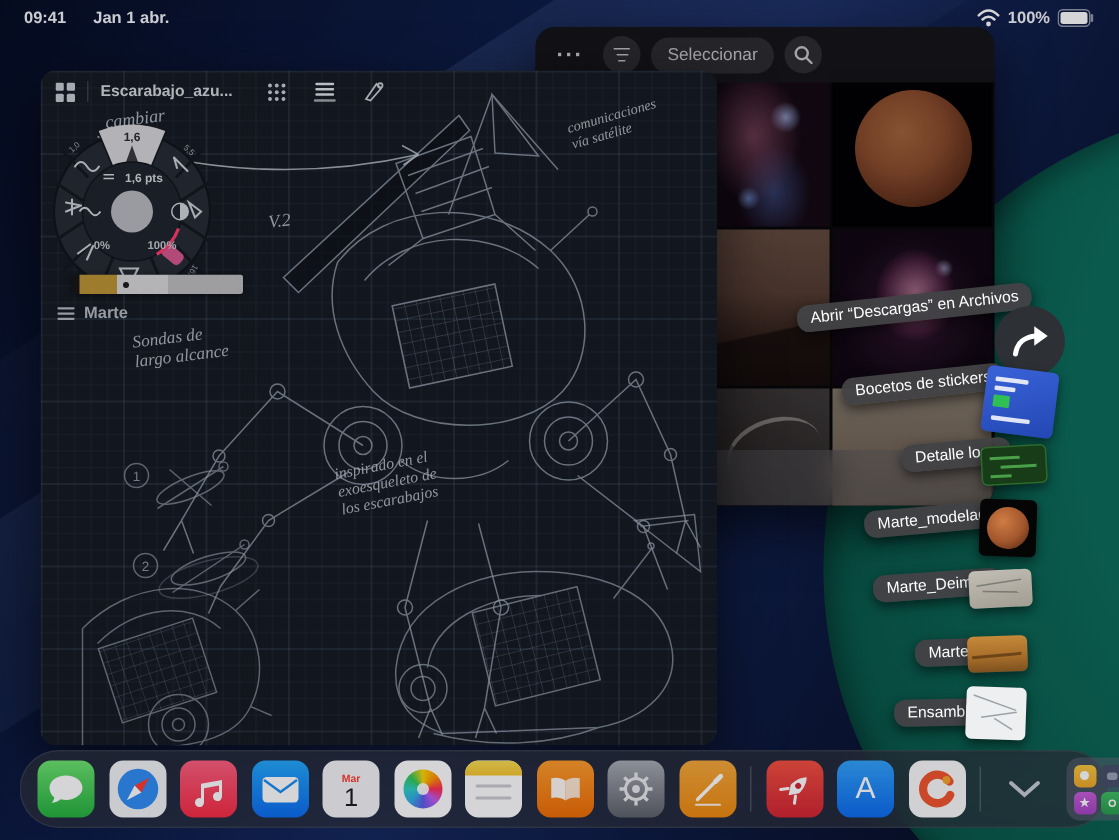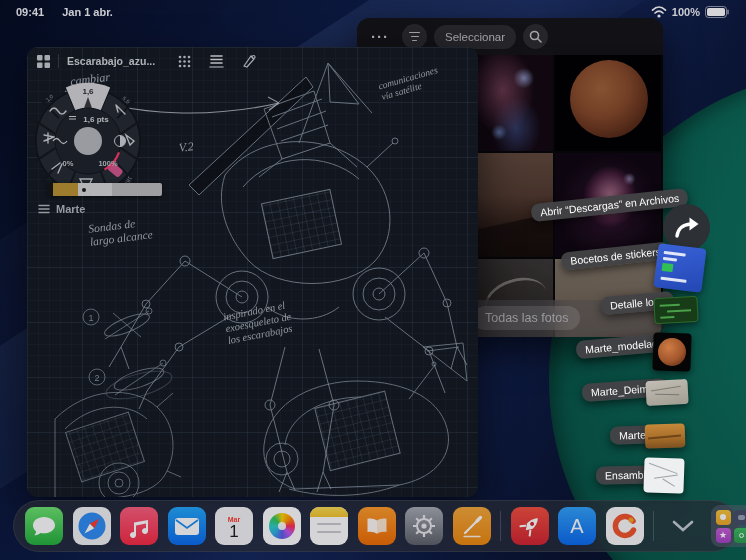--- a/index.html
+++ b/index.html
@@ -227,21 +227,20 @@
       <span id="ft-select">Seleccionar</span>
       <span class="ft-circle">
         <svg width="13" height="13" viewBox="0 0 13 13">
           <circle cx="5.5" cy="5.5" r="4" fill="none" stroke="#c4c4c8" stroke-width="1.6"></circle>
           <path d="M8.5 8.5 L12 12" stroke="#c4c4c8" stroke-width="1.6" stroke-linecap="round"></path>
         </svg>
       </span>
     </div>
     <div id="ft-tabbar">
       <span id="tab-meses">Meses</span>
-      <span id="tab-todas">Todas las fotos</span>
     </div>
   </div>
 
   <div id="concepts">
 
     <svg id="sketch" width="451" height="450" viewBox="0 0 451 450">
       <defs>
         <pattern id="mesh" width="8" height="8" patternUnits="userSpaceOnUse">
           <path d="M8 0H0V8" fill="none" stroke="#9fb0bd" stroke-width="0.6" opacity="0.7"></path>
         </pattern>

